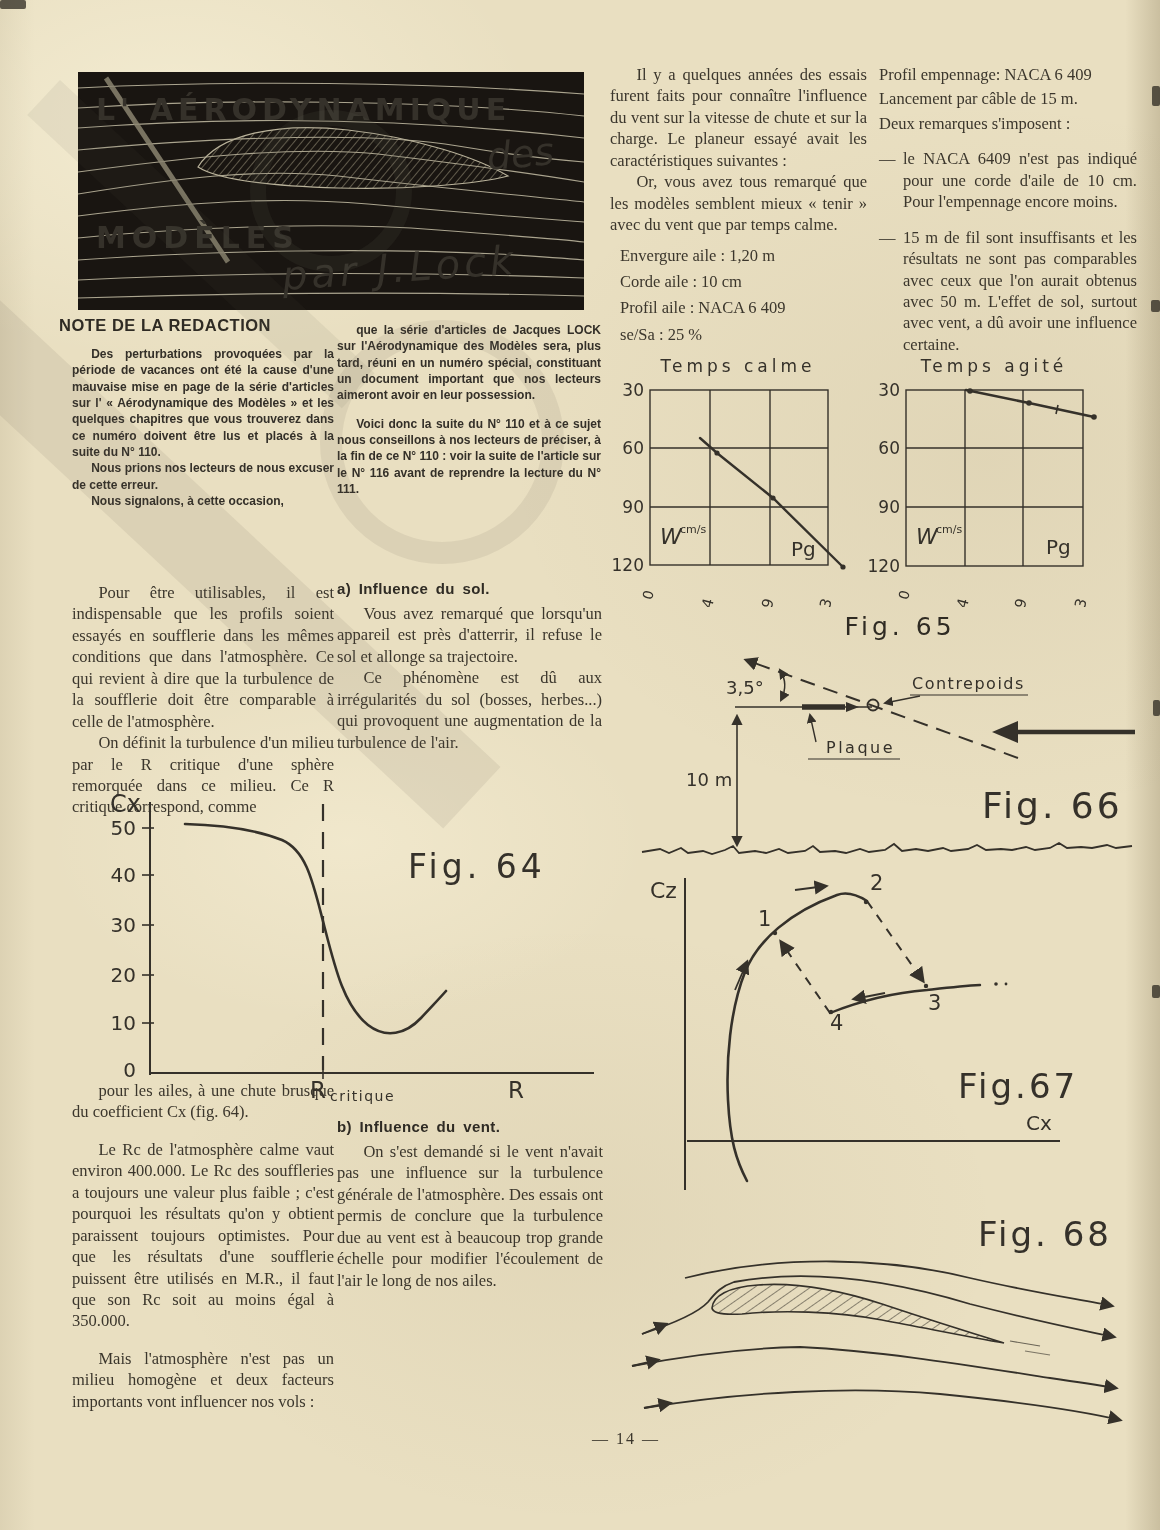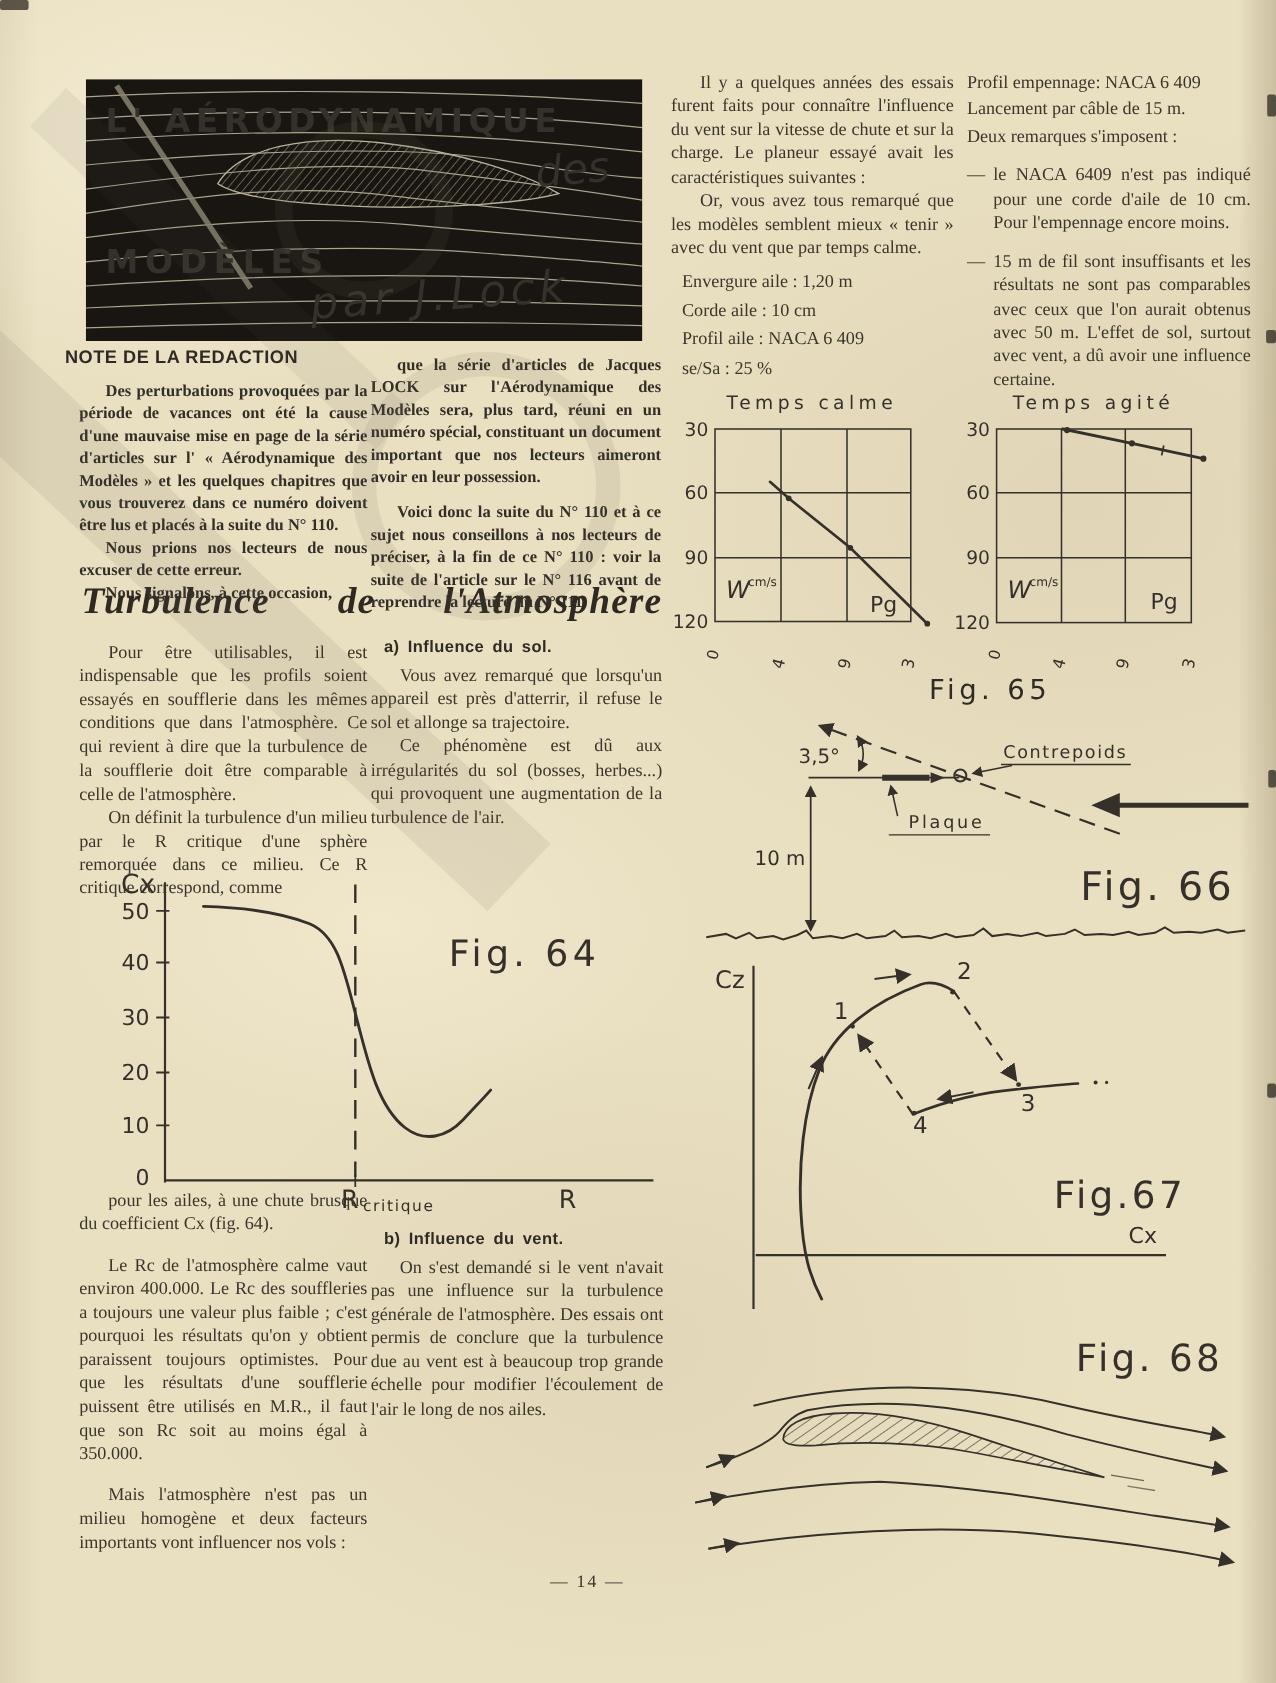--- a/index.html
+++ b/index.html
@@ -8,32 +8,32 @@
     background-image:
       radial-gradient(ellipse 600px 400px at 15% 8%, rgba(255,250,228,.45), transparent 60%),
       radial-gradient(ellipse 800px 600px at 85% 30%, rgba(120,100,60,.08), transparent 60%),
       radial-gradient(ellipse 700px 500px at 50% 80%, rgba(125,105,65,.07), transparent 60%),
       radial-gradient(ellipse 500px 300px at 30% 55%, rgba(255,248,225,.35), transparent 60%),
       linear-gradient(90deg, rgba(110,95,60,.10), transparent 3%, transparent 97%, rgba(110,95,60,.25));
     font-family:"Liberation Serif", serif; color:#3a352c;}
   .abs{position:absolute;}
   .body-text{font:16.5px/1.3 "Liberation Serif", serif; color:#3b362c; text-align:justify;}
   .para{text-indent:1.6em; margin:0;} .gap12{margin-top:12px;} .gap16{margin-top:16px;}
-  .note-text{font-weight:bold; font-family:Liberation Serif, serif; font-size:15px; line-height:1.36; color:#332f28; text-align:justify;}
+  .note-text{font-weight:bold; font-family:Liberation Sans, sans-serif; font-size:12px; line-height:1.36; color:#332f28; text-align:justify;}
   .note-heading{font:bold 16.5px "Liberation Sans", sans-serif; letter-spacing:.5px; color:#2f2b24;}
   .specs{margin-top:9px; padding-left:10px;}
   .specs div{margin:5px 0; text-indent:0;}
   .lead-line{margin:0 0 3px 0; text-indent:0;}
   .dash-item{display:flex; margin-top:14px;}
   .dash-item .dash{flex:0 0 24px; padding-top:0;}
   .dash-item p{margin:0; flex:1; text-align:justify;}
-  .sec-head{font:bold 15px "Liberation Sans", sans-serif; color:#2f2b24; margin:0 0 6px 12px; letter-spacing:.4px; word-spacing:3px;}
+  .sec-head{font:bold 15px "Liberation Sans", sans-serif; color:#2f2b24; margin:0 0 6px 0; letter-spacing:.4px; word-spacing:3px;}
   .main-heading{display:flex; justify-content:space-between; font:bold italic 34px "Liberation Serif", serif; color:#2e2a22; letter-spacing:1px;}
   .fig65-caption{font-family:"DejaVu Sans", sans-serif; font-size:25px; letter-spacing:4px; color:#2f2b23; text-align:center;}
-  .footer{font:16px "Liberation Serif", serif; color:#3b362c; text-align:left; letter-spacing:2px;}
+  .footer{font:16px "Liberation Serif", serif; color:#3b362c; text-align:right; letter-spacing:2px;}
   svg text{font-family:"DejaVu Sans", sans-serif; fill:#35312a;}
   .wm{position:absolute; pointer-events:none; z-index:5;}
   .band{background:rgba(95,90,78,.10);}
   .ring{border-radius:50%;}
   .spk{position:absolute; background:#2c2820; opacity:.75; border-radius:2px; z-index:6;}
 </style>
 </head>
 <body>
 
 <div class="page">
@@ -160,25 +160,20 @@
     <text x="180" y="202" font-size="20">Pg</text>
     <polyline points="100,38 163,51 228,65" fill="none" stroke="#35312a" stroke-width="2.6" stroke-linecap="round"></polyline>
     <circle cx="104" cy="39" r="2.8" fill="#35312a"></circle>
     <circle cx="163" cy="51" r="2.8" fill="#35312a"></circle>
     <circle cx="228" cy="65" r="2.8" fill="#35312a"></circle>
     <line x1="192" y1="53" x2="190" y2="62" stroke="#35312a" stroke-width="1.6"></line>
   </svg>
 
   <div class="abs fig65-caption" style="left:800px;top:612px;width:200px;">Fig. 65</div>
 
-  <div class="abs main-heading" style="left:74px;top:528px;width:528px;">
-    <span>Turbulence</span>
-    <span>de</span>
-    <span>l'Atmosphère</span>
-  </div>
 
   <div class="abs body-text" style="left:72px;top:582px;width:262px;">
     <p class="para">Pour être utilisables, il est indispensable que les profils soient essayés en soufflerie dans les mêmes conditions que dans l'atmosphère. Ce qui revient à dire que la turbulence de la soufflerie doit être comparable à celle de l'atmosphère.</p>
     <p class="para">On définit la turbulence d'un milieu par le R critique d'une sphère remorquée dans ce milieu. Ce R critique correspond, comme</p>
   </div>
 
   <div class="abs body-text" style="left:337px;top:580px;width:265px;">
     <p class="sec-head">a) Influence du sol.</p>
     <p class="para">Vous avez remarqué que lorsqu'un appareil est près d'atterrir, il refuse le sol et allonge sa trajectoire.</p>
     <p class="para">Ce phénomène est dû aux irrégularités du sol (bosses, herbes...) qui provoquent une augmentation de la turbulence de l'air.</p>

